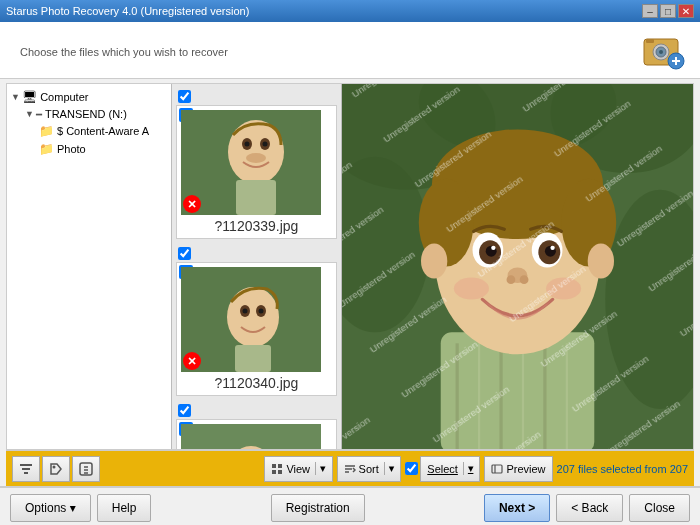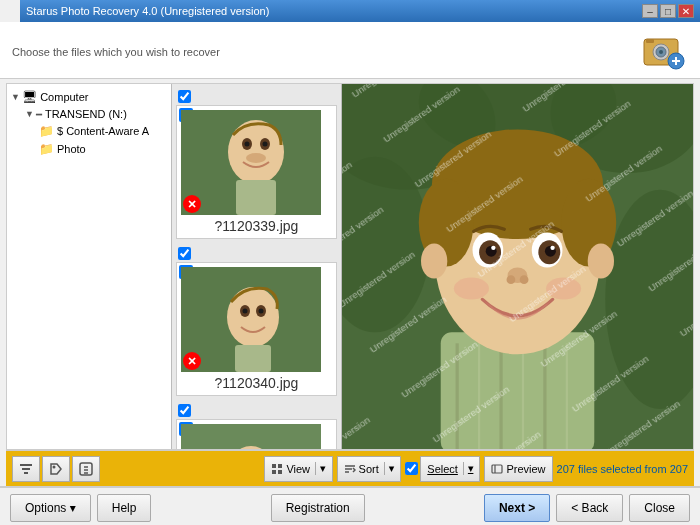--- a/index.html
+++ b/index.html
@@ -16,21 +16,20 @@
     .title-bar {
       background: linear-gradient(to bottom, #4a90d9, #2a6db5);
       height: 22px;
       display: flex;
       align-items: center;
       justify-content: space-between;
       padding: 0 6px;
       color: white;
       font-size: 11px;
       user-select: none;
-      margin-left: 20px;
     }
     .title-bar-buttons {
       display: flex;
       gap: 2px;
     }
     .title-bar-btn {
       width: 16px;
       height: 14px;
       background: #c0c0c0;
       border: 1px solid #888;
@@ -54,20 +53,21 @@
     }
     .header-left h2 {
       font-size: 14px;
       font-weight: bold;
       color: #333;
     }
     .header-left p {
       font-size: 11px;
       color: #555;
       margin-top: 2px;
+      margin-left: 8px;
     }
     .header-icon {
       width: 48px;
       height: 42px;
       display: flex;
       align-items: center;
       justify-content: center;
     }
 
     

